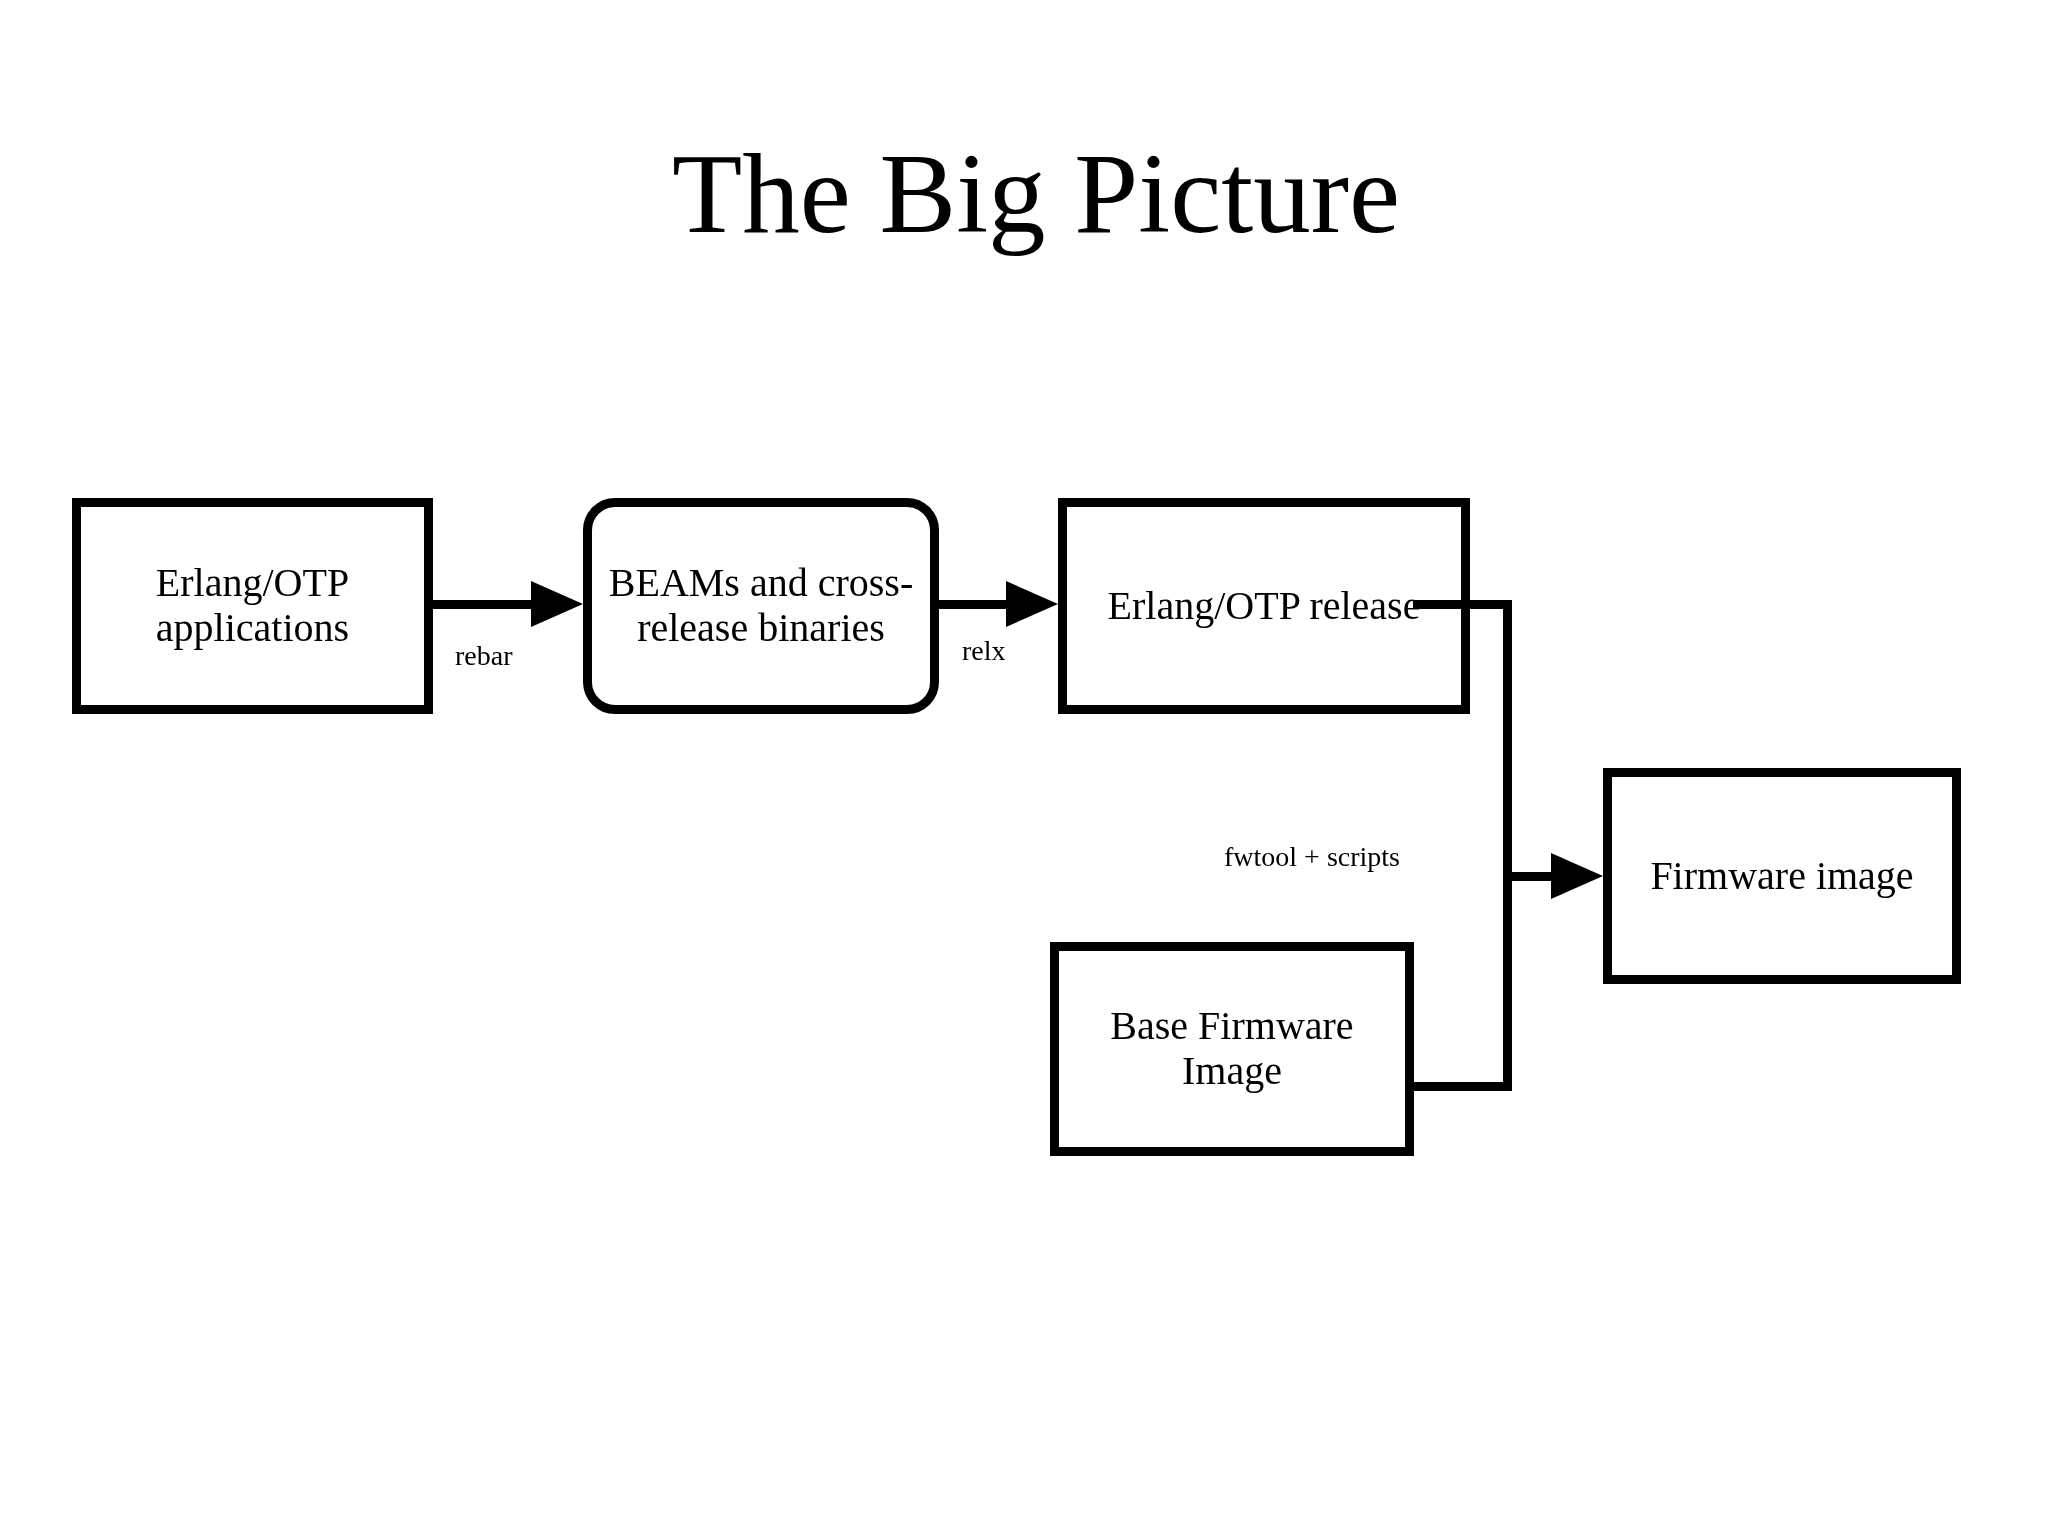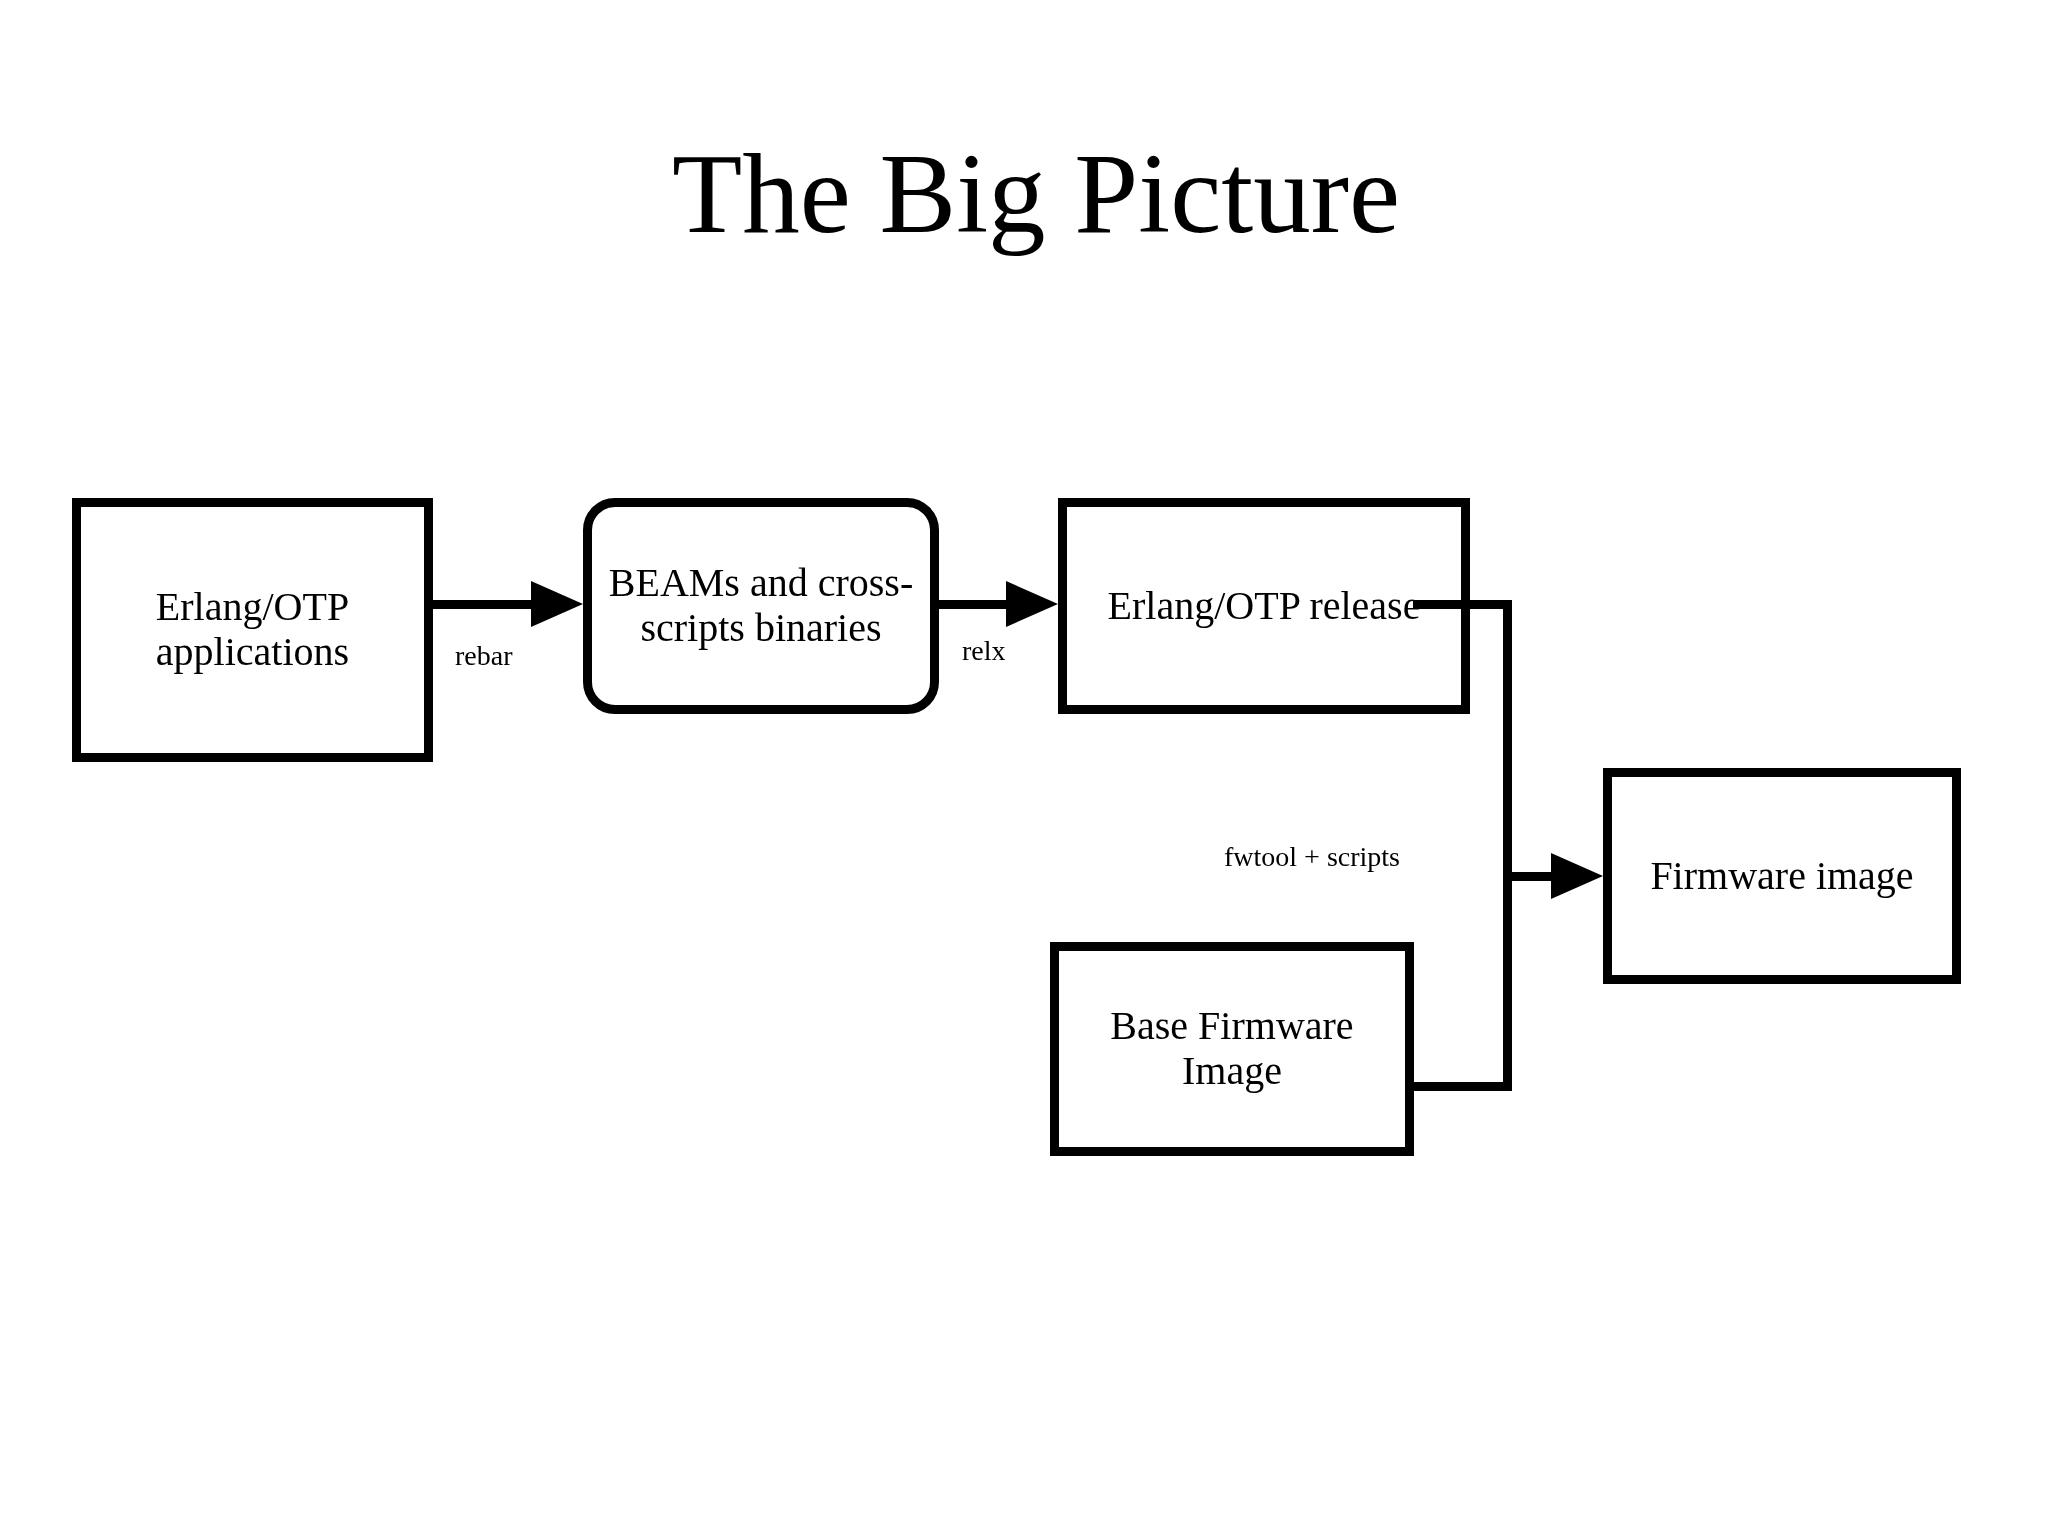--- a/index.html
+++ b/index.html
@@ -36,21 +36,21 @@
     background: #ffffff;
     display: flex;
     flex-direction: column;
     align-items: center;
     justify-content: center;
     text-align: center;
     font-size: 40px;
     line-height: 1.12;
   }
   .node span { display: block; white-space: nowrap; }
-  .node-apps     { left: 72px;   top: 498px; width: 361px; height: 264px; }
+  .node-apps     { left: 72px;   top: 498px; width: 361px; height: 216px; }
   .node-beams    { left: 583px;  top: 498px; width: 356px; height: 216px; border-radius: 32px; }
   .node-release  { left: 1058px; top: 498px; width: 412px; height: 216px; }
   .node-firmware { left: 1603px; top: 768px; width: 358px; height: 216px; }
   .node-base     { left: 1050px; top: 942px; width: 364px; height: 214px; }
 
   .seg {
     position: absolute;
     background: #000000;
   }
   .seg-a1       { left: 432px;  top: 600px; width: 101px; height: 9px; }
@@ -90,21 +90,21 @@
 
   <h1 class="title">The Big Picture</h1>
 
   <div class="node node-apps">
     <span>Erlang/OTP</span>
     <span>applications</span>
   </div>
 
   <div class="node node-beams">
     <span>BEAMs and cross-</span>
-    <span>scripts binaries</span>
+    <span>release binaries</span>
   </div>
 
   <div class="node node-release">
     <span>Erlang/OTP release</span>
   </div>
 
   <div class="node node-firmware">
     <span>Firmware image</span>
   </div>
 

